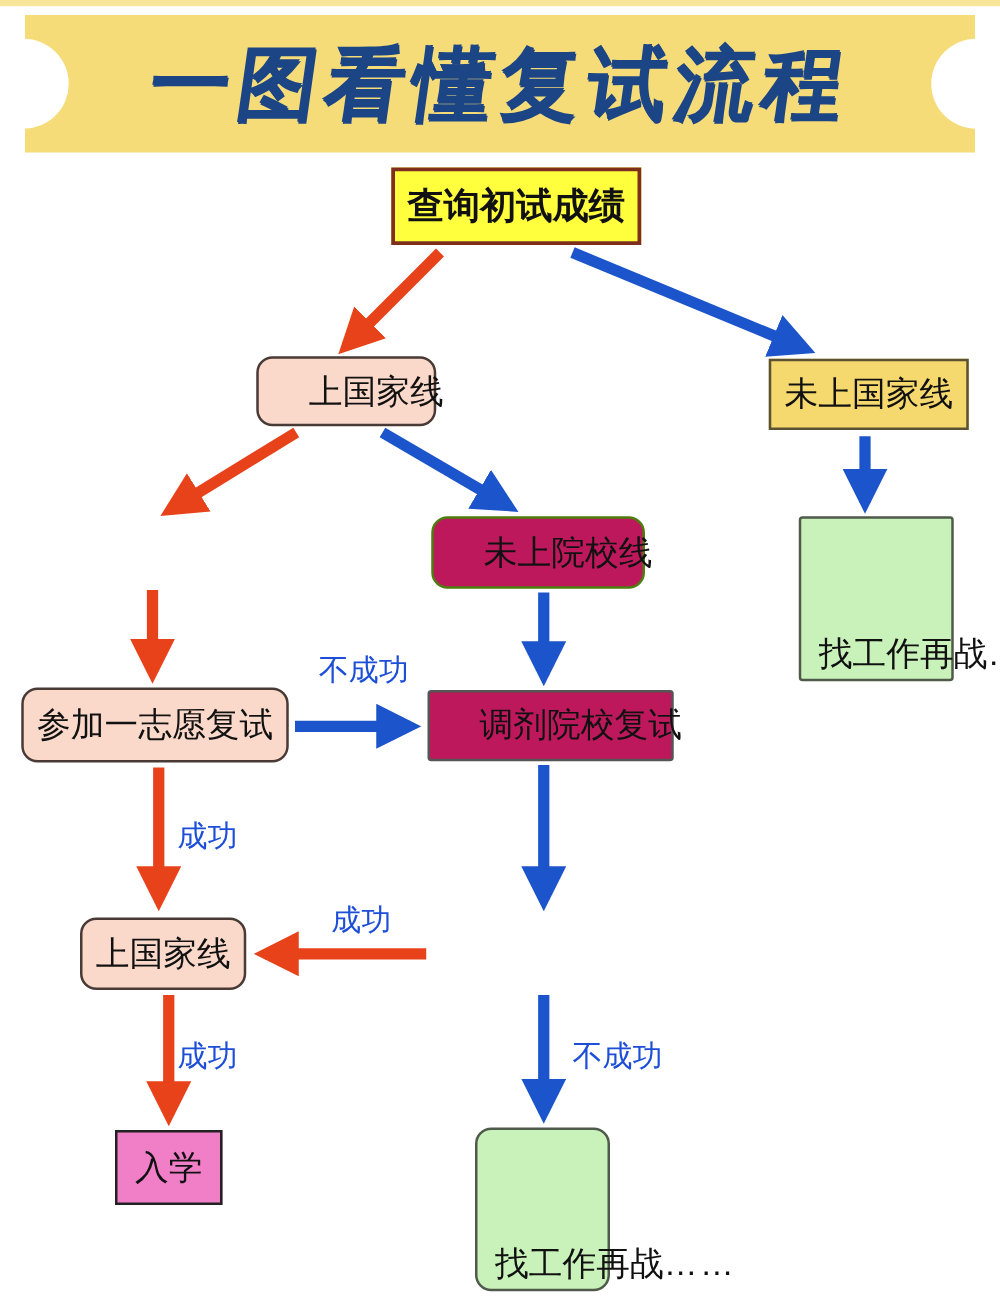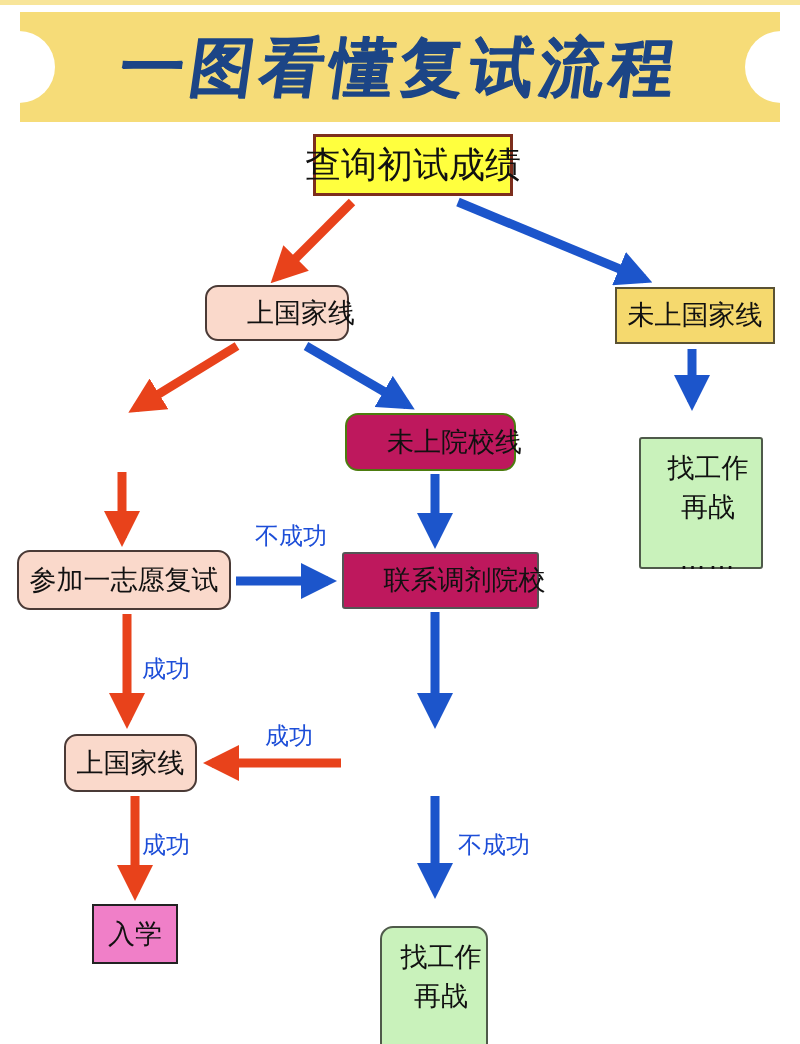--- a/index.html
+++ b/index.html
@@ -40,22 +40,22 @@
   }
   .rounded  { border-radius:13px; }
   .pink     { background:#fad9cb; border:2px solid #4a3a36; }
   .yellow-b { background:#ffff3e; border:3px solid #7d2e1d; }
   .gold     { background:#f5d96e; border:2px solid #5a5233; }
   .blue-b   { background:#be185d; border:2px solid #4d7c0f;padding-left:48px; }
   .green-b  { background:#c9f2bb; border:2px solid #4f5a4a; }
   .magenta  { background:#f07fc8; border:2px solid #222222; }
 
   .multiline {
-    flex-direction:column; align-items:center; justify-content:flex-start;
-    padding:10px 0 0 14px; line-height:1.45;margin-top:24px;
+    flex-direction:row; align-items:flex-end; justify-content:flex-start;
+    padding:10px 0 0 14px; line-height:1.45;
   }
   .multiline .dots { margin-top:14px; letter-spacing:2px; }
 
   
   .edge-label {
     position:absolute; transform:translate(-50%,-50%);
     font-size:24px; color:#1d4ed8; white-space:nowrap; font-weight:500;text-align:right;
   }
 </style>
 </head>
@@ -89,21 +89,21 @@
     <line class="edge-red" x1="122" y1="472" x2="122" y2="538" marker-end="url(#ah-red)"></line>
     <line class="edge-blue" x1="435" y1="474" x2="435" y2="540" marker-end="url(#ah-blue)"></line>
     <line class="edge-blue" x1="236" y1="581" x2="328" y2="581" marker-end="url(#ah-blue)"></line>
     <line class="edge-red" x1="127" y1="614" x2="127" y2="720" marker-end="url(#ah-red)"></line>
     <line class="edge-blue" x1="435" y1="612" x2="435" y2="720" marker-end="url(#ah-blue)"></line>
     <line class="edge-red" x1="341" y1="763" x2="212" y2="763" marker-end="url(#ah-red)"></line>
     <line class="edge-red" x1="135" y1="796" x2="135" y2="892" marker-end="url(#ah-red)"></line>
     <line class="edge-blue" x1="435" y1="796" x2="435" y2="890" marker-end="url(#ah-blue)"></line>
   </svg>
 
-  <div class="box yellow-b" style="left:313px; top:134px; width:200px; height:62px; font-size:36px;">
+  <div class="box yellow-b" style="left:313px; top:134px; width:200px; height:62px; font-size:29px;font-weight:bold;">
     <span>查询初试成绩</span>
   </div>
 
   <div class="box pink rounded" style="left:205px; top:285px; width:144px; height:56px;padding-left:48px;">
     <span>上国家线</span>
   </div>
 
   <div class="box gold" style="left:615px; top:287px; width:160px; height:57px;">
     <span>未上国家线</span>
   </div>
@@ -117,21 +117,21 @@
     <span>找工作</span>
     <span>再战</span>
     <span class="dots">……</span>
   </div>
 
   <div class="box pink rounded" style="left:17px; top:550px; width:214px; height:60px;">
     <span>参加一志愿复试</span>
   </div>
 
   <div class="box blue-b" style="left:342px; top:552px; width:197px; height:57px; border-radius:3px; border-color:#555;">
-    <span>联系调剂院校</span>
+    <span>调剂院校复试</span>
   </div>
 
   <div class="box pink rounded" style="left:64px; top:734px; width:133px; height:58px;">
     <span>上国家线</span>
   </div>
 
 
   <div class="box magenta" style="left:92px; top:904px; width:86px; height:60px;">
     <span>入学</span>
   </div>

